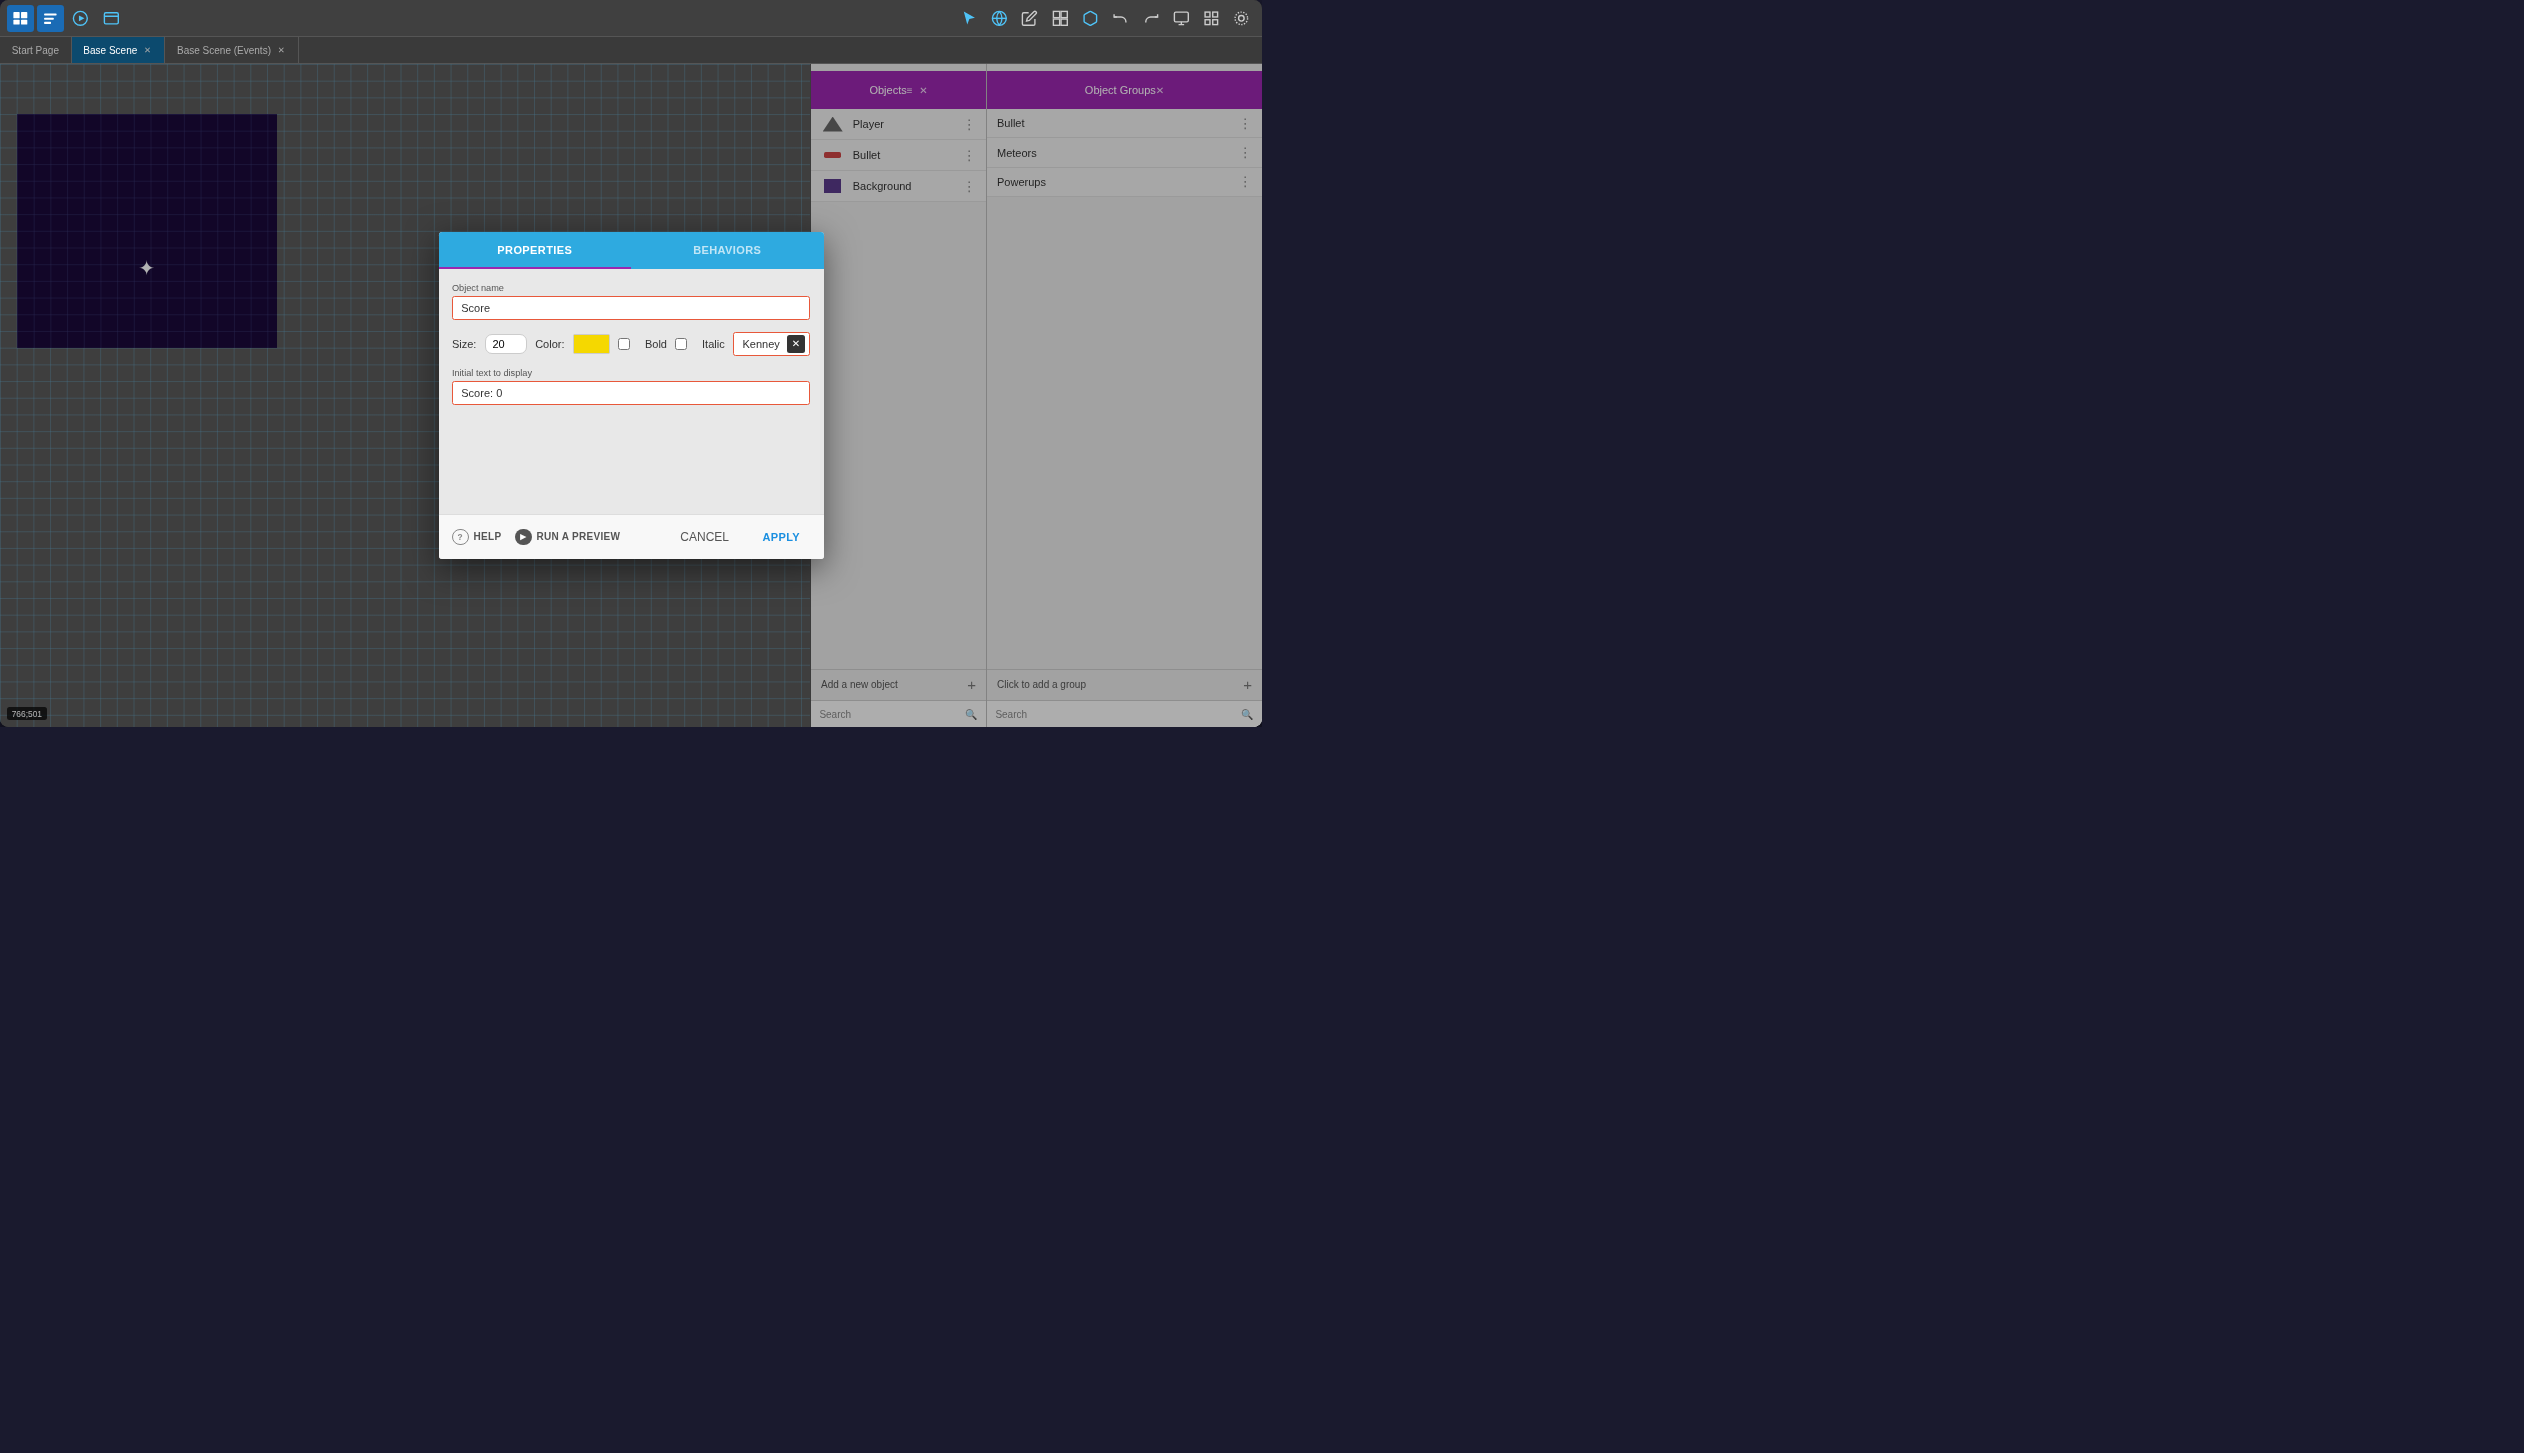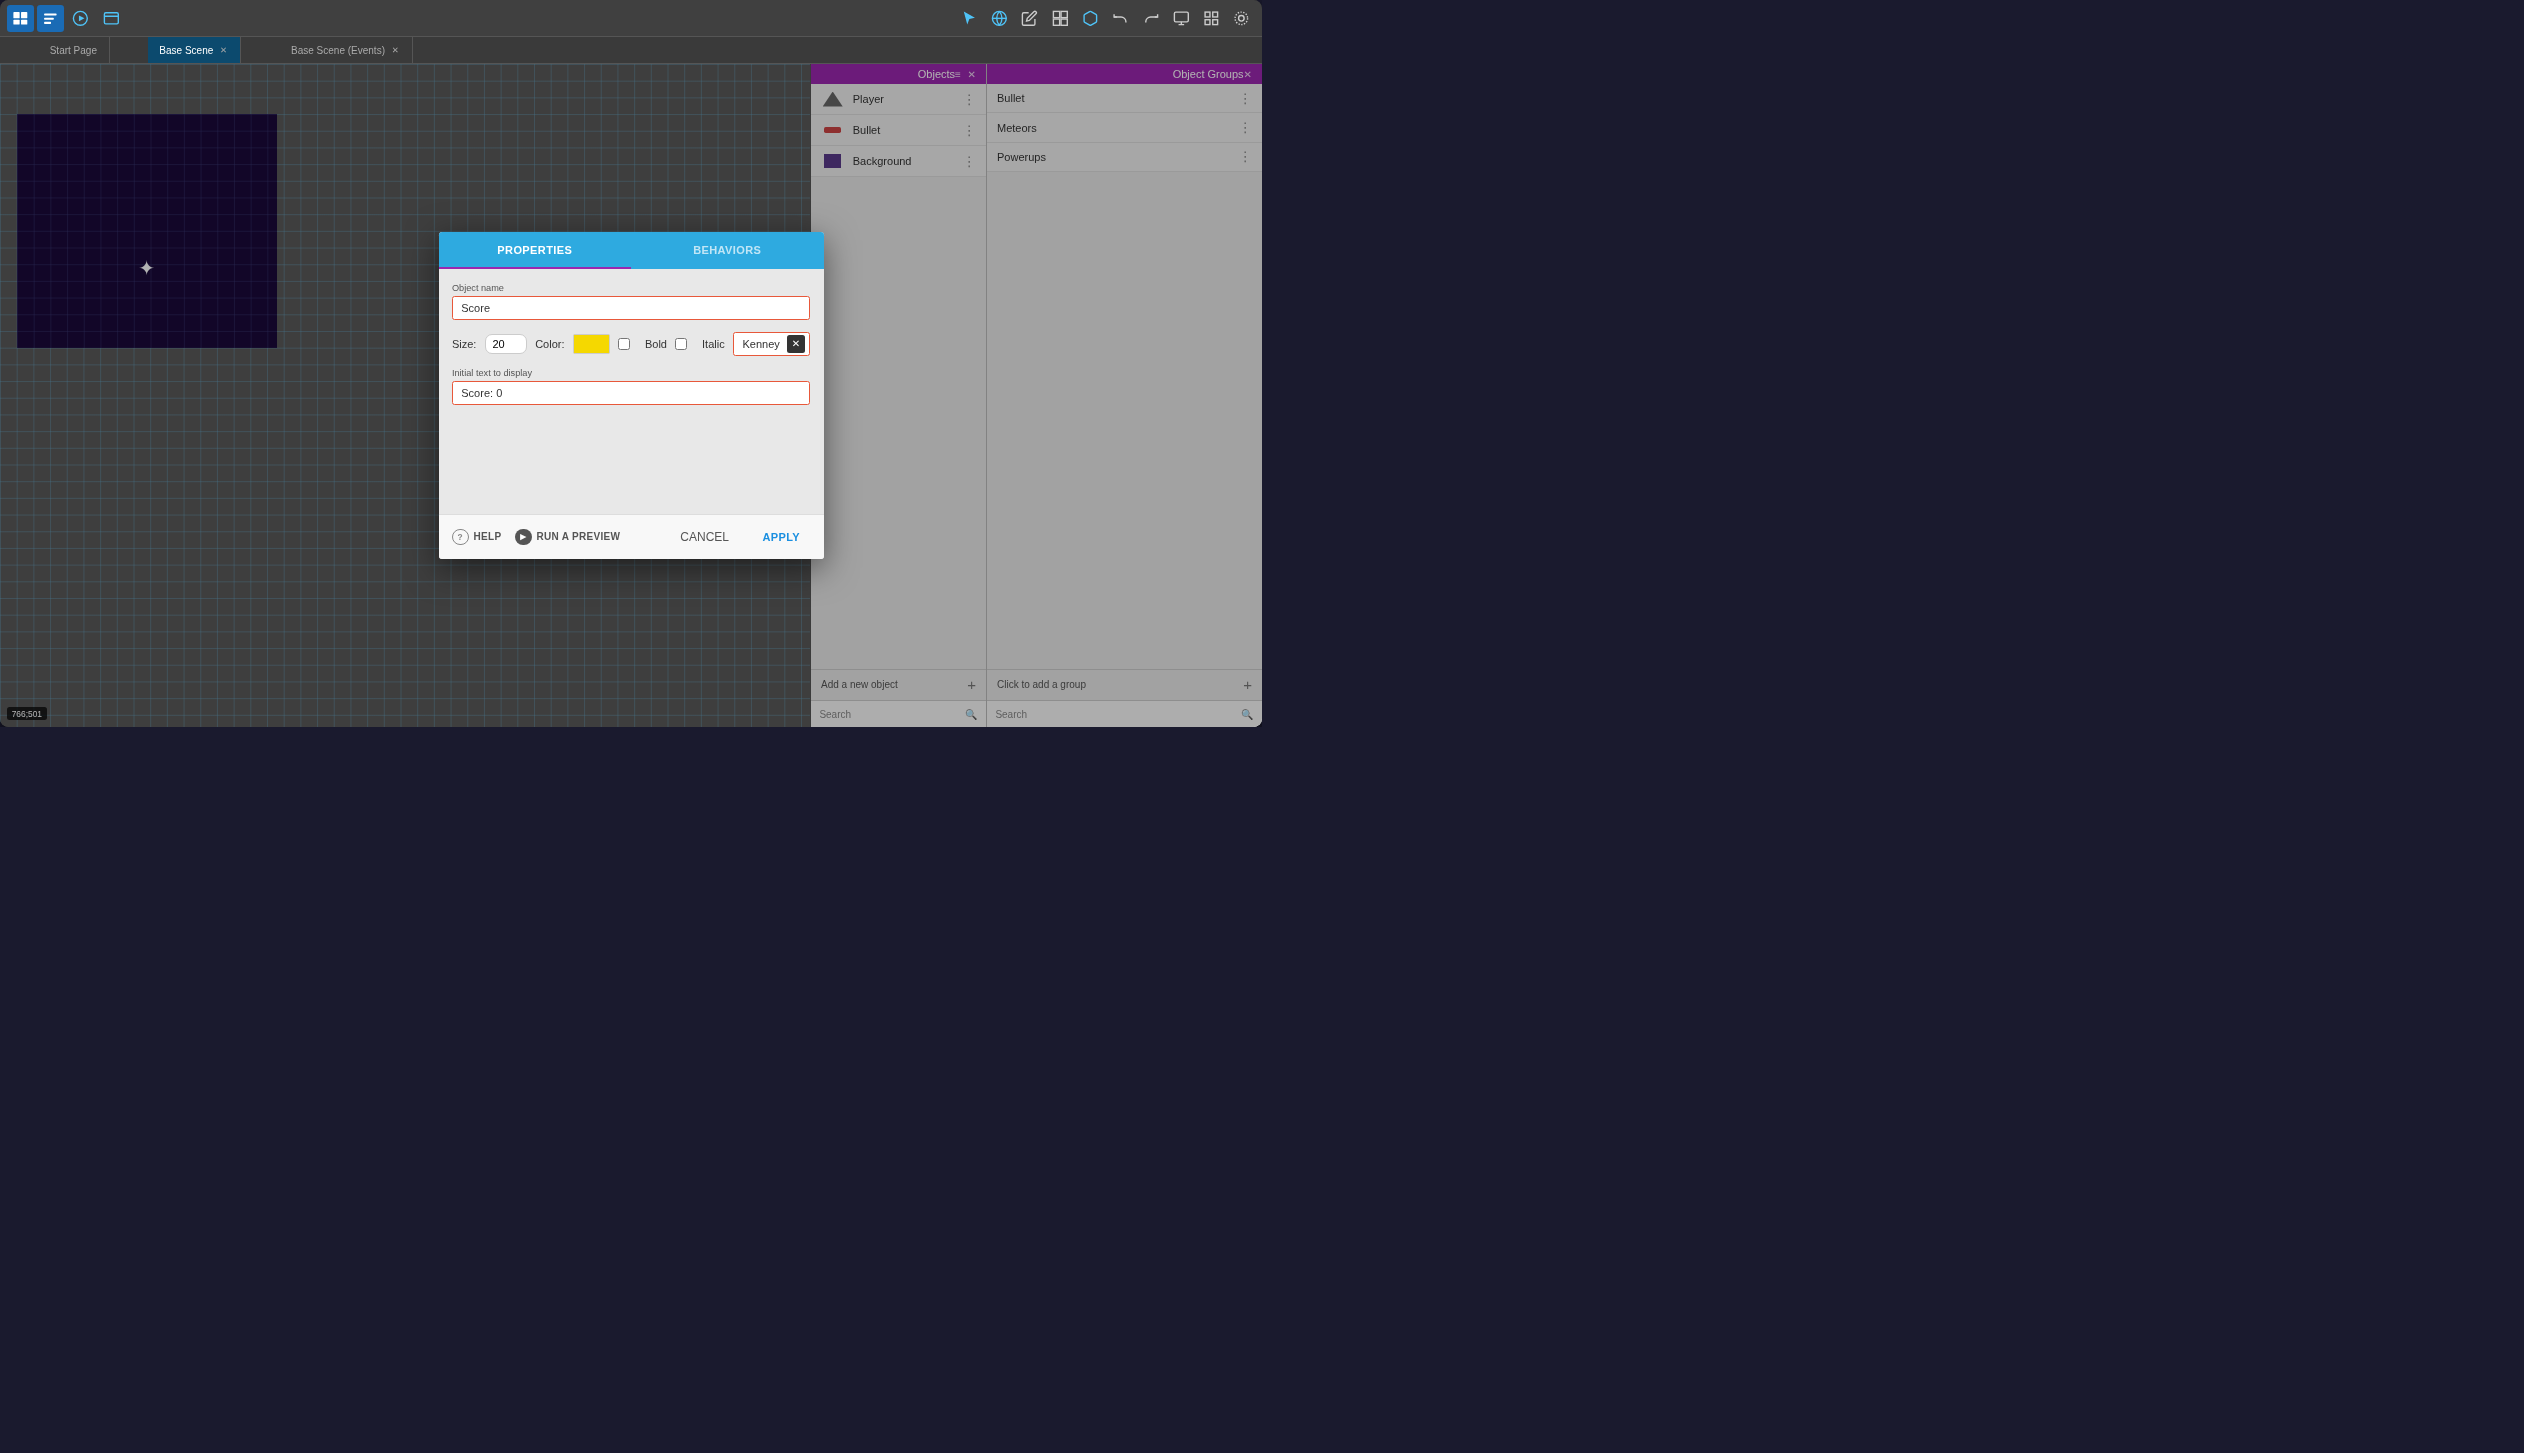--- a/index.html
+++ b/index.html
@@ -108,21 +108,20 @@
 
     .tab {
       display: flex;
       align-items: center;
       padding: 0 11.7px;
       font-size: 10px;
       color: #aaa;
       cursor: pointer;
       gap: 5px;
       border-right: 0.8px solid #555;
-      margin-left: 38px;
     }
 
     .tab.active {
       background: #0c4a6e;
       color: #fff;
     }
 
     .tab-close {
       font-size: 8.4px;
       color: #aaa;
@@ -206,24 +205,25 @@
       display: flex;
       flex-direction: column;
       border-right: 0.8px solid #bbb;
     }
 
     .panel-header {
       background: #9b27af;
       color: white;
       font-size: 11px;
       font-weight: 500;
-      padding: 4px 10px;
-      display: flex;
-      align-items: center;
-      justify-content: flex-end;
+      padding: 13px 10px;
+      display: flex;
+      align-items: center;
+      justify-content: center;
+      margin-top: 7px;
     }
 
     .panel-header-icons {
       display: flex;
       gap: 6.7px;
       align-items: center;
       color: rgba(255,255,255,0.8);
       font-size: 10px;
     }
 

